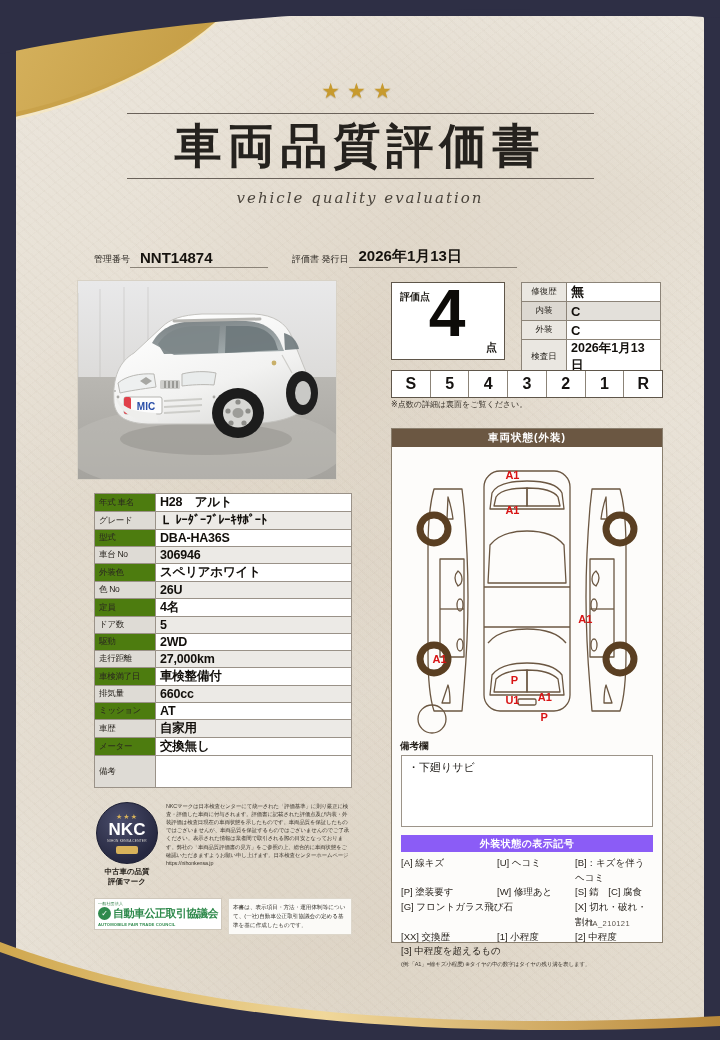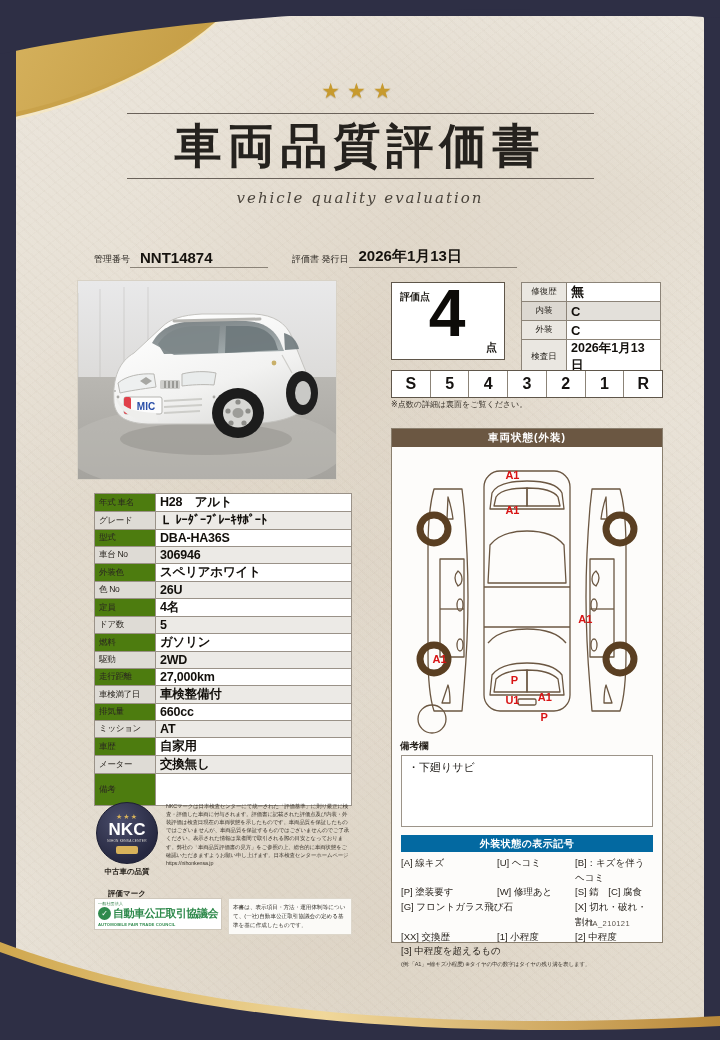--- a/index.html
+++ b/index.html
@@ -107,21 +107,21 @@
     display:flex;align-items:center;justify-content:center;letter-spacing:1px;}
   .diagram{position:relative;height:288px;}
   .diagram svg{display:block;width:100%;height:100%;}
   .mk{position:absolute;color:#d81414;font-weight:700;font-size:11px;
     font-family:Liberation Sans, sans-serif;line-height:1;}
 
   .remarks-lbl{margin:5px 0 2px 8px;font-size:9.5px;font-weight:700;color:#241f19;}
   .remarks-box{margin:0 9px;height:62px;border:1px solid #9c9489;background:#fff;
     font-size:11px;color:#1a1713;padding:4px 6px;line-height:1.4;}
 
-  .legend-hd{margin:8px 9px 0;height:17px;background:#0369a1;color:#fff;
+  .legend-hd{margin:8px 9px 0;height:17px;background:#8b5cf6;color:#fff;
     font-size:10px;font-weight:700;display:flex;align-items:center;justify-content:center;letter-spacing:.5px;}
   .legend-body{margin:4px 9px 0;font-size:9.5px;color:#241f19;line-height:1.55;}
   .legend-body .row{display:flex;}
   .legend-body .c1{width:96px;flex:0 0 96px;}
   .legend-body .c2{width:78px;flex:0 0 78px;}
   .legend-body .c3{flex:1;}
   .legend-note{margin:2px 9px 0;font-size:5.6px;color:#3d372f;letter-spacing:-.2px;line-height:1.2;}
 
   
   .nkc-wrap{position:absolute;left:78px;top:786px;width:258px;z-index:6;display:flex;gap:6px;}
@@ -289,24 +289,20 @@
         </tr>
       <tr>
           <td class="k">定員</td>
           <td class="v">4名</td>
         </tr>
       <tr>
           <td class="k">ドア数</td>
           <td class="v">5</td>
         </tr>
       <tr>
-          <td class="k">燃料</td>
-          <td class="v">ガソリン</td>
-        </tr>
-      <tr>
           <td class="k">駆動</td>
           <td class="v">2WD</td>
         </tr>
       <tr>
           <td class="k">走行距離</td>
           <td class="v">27,000km</td>
         </tr>
       <tr>
           <td class="k">車検満了日</td>
           <td class="v">車検整備付</td>
@@ -466,21 +462,21 @@
 
   <div class="nkc-wrap">
     <div class="nkc-logo">
       <div class="nkc-badge">
         <div class="nkc-stars">★★★</div>
         <div class="nkc-txt">NKC</div>
         <div class="nkc-sub">NIHON KENSA CENTER</div>
         <div class="nkc-car"></div>
       </div>
       <div class="nkc-cap">中古車の品質</div>
-      <div class="nkc-cap" style="margin-top:12px">評価マーク</div>
+      <div class="nkc-cap" style="margin-top:0">評価マーク</div>
     </div>
     <div class="nkc-para">NKCマークは日本検査センターにて統一された「評価基準」に則り厳正に検査・評価した車両に付与されます。評価書に記載された評価点及び内装・外装評価は検査日現在の車両状態を示したものです。車両品質を保証したものではございませんが、車両品質を保証するものではございませんのでご了承ください。表示された情報は業者間で取引される際の目安となっております。弊社の「車両品質評価書の見方」をご参照の上、総合的に車両状態をご確認いただきますようお願い申し上げます。日本検査センターホームページ https://nihonkensa.jp</div>
   </div>
 
   <div class="aftc">
     <div class="aftc-logo">
       <div class="aftc-ln1">一般社団法人</div>
       <div class="aftc-row">
         <span class="aftc-mark">✓</span>
         <span class="aftc-jp">自動車公正取引協議会</span>

